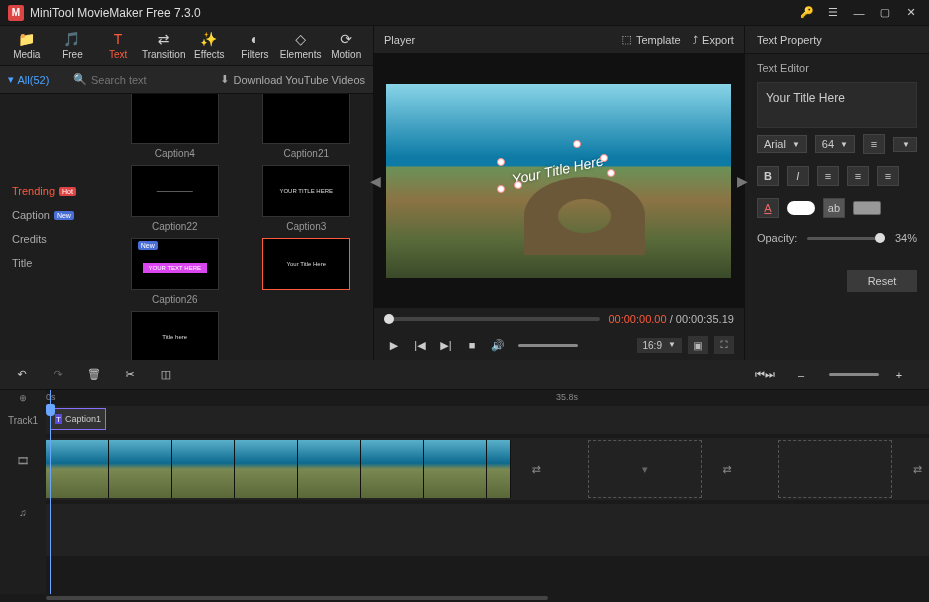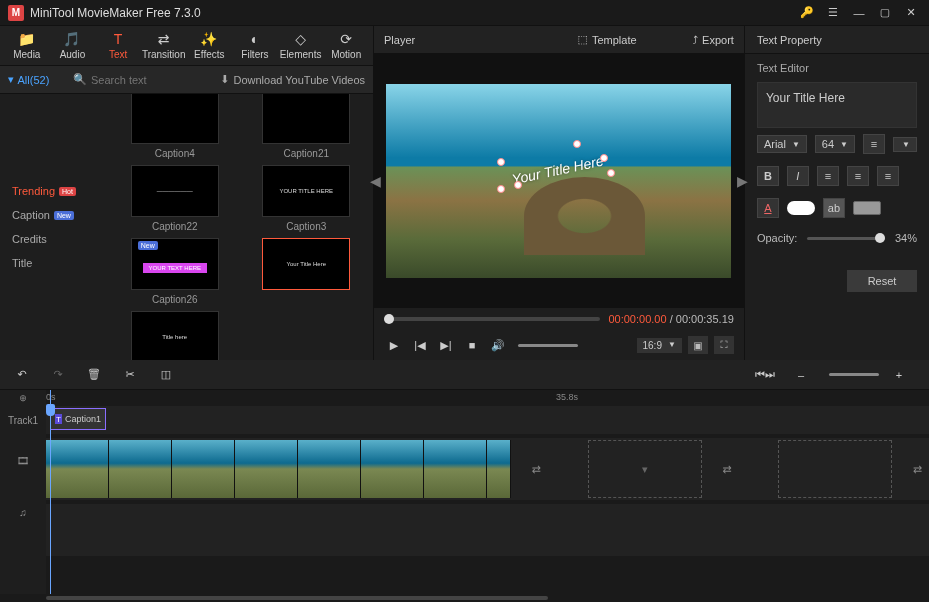--- a/index.html
+++ b/index.html
@@ -42,21 +42,21 @@
 .badge.hot { background: #d44; }
 .badge.new { background: #4a6ed8; }
 
 .caption-grid { flex: 1; padding: 4px; overflow-y: auto; display: grid; grid-template-columns: repeat(2, 1fr); gap: 6px; align-content: start; }
 .caption-item { display: flex; flex-direction: column; align-items: center; }
 .caption-thumb { width: 88px; height: 52px; background: #000; border: 1px solid #333; display: flex; flex-direction: column; align-items: center; justify-content: center; font-size: 6px; color: #ddd; cursor: pointer; position: relative; }
 .caption-thumb.selected { border: 1px solid #ff5a3c; }
 .caption-item .clabel { margin-top: 4px; font-size: 10px; color: #999; }
 
 
-.player-header { height: 28px; display: flex; align-items: center; padding: 0 10px; background: #222; border-bottom: 1px solid #111; gap: 44px; }
+.player-header { height: 28px; display: flex; align-items: center; padding: 0 10px; background: #222; border-bottom: 1px solid #111; }
 .player-header .ptitle { color: #ccc; font-size: 11px; }
 .player-header .spacer { flex: 1; }
 .player-header .pbtn { display: flex; align-items: center; color: #ccc; margin-left: 12px; cursor: pointer; font-size: 11px; }
 .player-header .pbtn .icon { margin-right: 4px; }
 
 .preview { flex: 1; position: relative; background: #111; padding: 8px; display: flex; align-items: center; justify-content: center; }
 .preview-canvas { width: 345px; height: 194px; position: relative; background: linear-gradient(180deg, #89d4e8 0%, #0d7ba6 38%, #0d7ba6 42%, #6b9157 43%, #8b7344 60%, #5a6b3a 80%, #3a4a2a 100%); overflow: hidden; }
 .preview-arch { position: absolute; left: 40%; top: 48%; width: 35%; height: 40%; background: radial-gradient(ellipse at center, transparent 30%, #6b5838 32%); border-radius: 50% 50% 0 0; }
 .preview-title { position: absolute; left: 36%; top: 40%; font-size: 14px; color: #fff; font-style: italic; transform: rotate(-12deg); text-shadow: 0 0 3px rgba(0,0,0,0.5); white-space: nowrap; }
 .handle { position: absolute; width: 8px; height: 8px; border-radius: 50%; background: #fff; border: 1px solid #f88; }
@@ -145,21 +145,21 @@
 <div class="main">
 
   <div class="left-panel">
     <div class="toolbar" id="toolbar">
         <div class="tab">
           <div class="icon">📁</div>
           <div class="label">Media</div>
         </div>
         <div class="tab">
           <div class="icon">🎵</div>
-          <div class="label">Audio</div>
+          <div class="label">Free</div>
         </div>
         <div class="tab active">
           <div class="icon">T</div>
           <div class="label">Text</div>
         </div>
         <div class="tab">
           <div class="icon">⇄</div>
           <div class="label">Transition</div>
         </div>
         <div class="tab">

